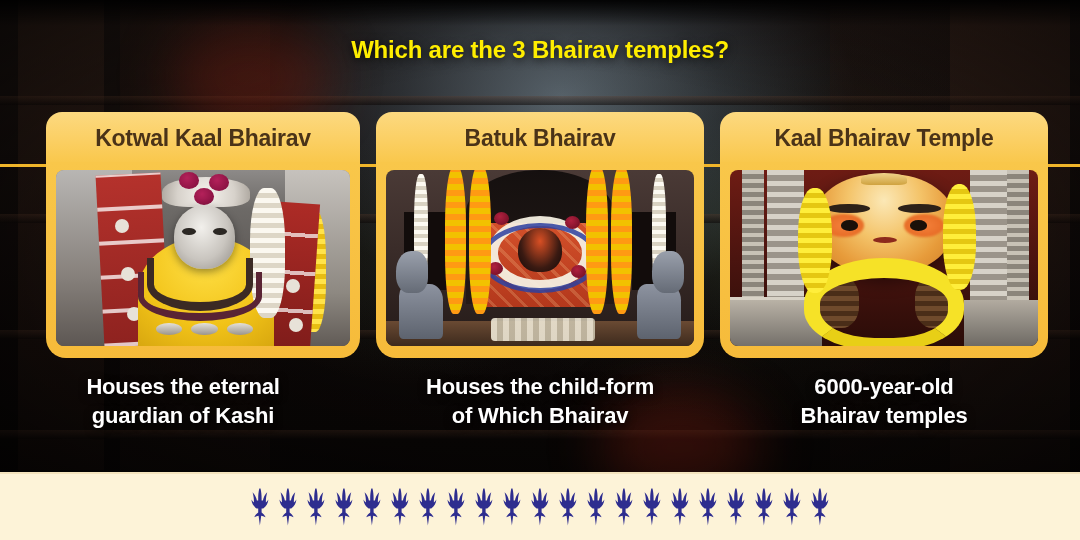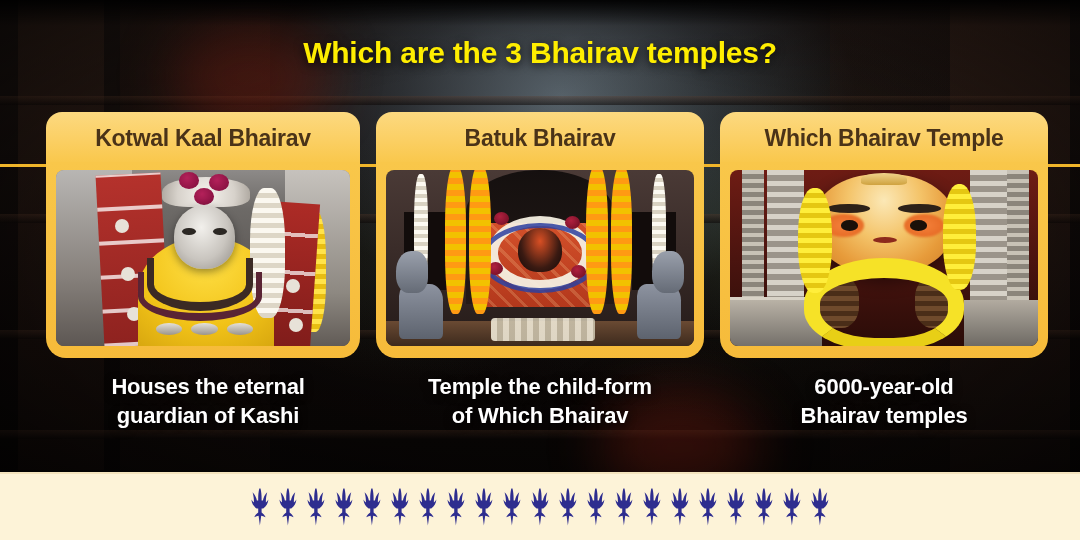--- a/index.html
+++ b/index.html
@@ -42,21 +42,21 @@
   
   #gold-rule{
     position:absolute; left:0; right:0; top:164px; height:3px;
     background:#f0b52a; z-index:2;
   }
 
   
   #title{
     position:absolute; top:36px; left:0; width:1080px; text-align:center;
     z-index:6;
-    font-size:30px; font-weight:bold; color:#ffee00;
+    font-size:24px; font-weight:bold; color:#ffee00;
     letter-spacing:-0.2px;
     text-shadow:0 2px 10px rgba(0,0,0,.75);
   }
 
   
   #cards{ position:absolute; top:112px; left:0; width:1080px; height:260px; z-index:5; }
   .card{ position:absolute; top:0; width:328px; }
   .card.c1{ left:32px;padding-left:14px; }
   .card.c2{ left:376px; }
   .card.c3{ left:720px; }
@@ -202,21 +202,21 @@
     border-top:20px solid #f6e227; border-left:16px solid #f6e227; border-right:16px solid #f6e227;
     border-bottom:12px solid #e8cf16; }
   .p3 .rud{ position:absolute; top:60%; width:14%; height:30%; border-radius:40%;
     background:repeating-linear-gradient(180deg,#6f4a2c 0 5px,#4a2d18 5px 10px); }
 
   
   #captions{ position:absolute; top:372px; left:0; width:1080px; z-index:5; }
   .cap{ position:absolute; width:336px; text-align:center;
     color:#ffffff; font-size:22px; font-weight:bold; line-height:1.32;
     letter-spacing:-0.2px; text-shadow:0 2px 8px rgba(0,0,0,.85); }
-  .cap.c1{ left:40px; } .cap.c2{ left:372px; } .cap.c3{ left:716px; }
+  .cap.c1{ left:15px; } .cap.c2{ left:372px; } .cap.c3{ left:716px; }
 
   
   #strip{
     position:absolute; left:0; bottom:0; width:1080px; height:68px;
     background:#fdf3d8; z-index:7;
     display:flex; align-items:center; justify-content:center; gap:2px;
     border-top:2px solid #f3e3bd;
   }
   .trident{ display:block; }
 </style>
@@ -307,21 +307,21 @@
         </div>
         <div class="dog dogR" style="right:3%">
           <div class="body"></div>
             <div class="head"></div>
         </div>
       </div>
     </div>
   </div>
 
   <div class="card c3">
-    <div class="card-head">Which Bhairav Temple</div>
+    <div class="card-head">Kaal Bhairav Temple</div>
     <div class="card-frame">
       <div class="photo p3">
         <div class="pillar2 p2L"></div>
         <div class="pillar2 p2R"></div>
         <div class="pillar pL"></div>
         <div class="pillar pR"></div>
         <div class="base"></div>
         <div class="baseR"></div>
         <div class="bigface">
           <div class="crown3"></div>
@@ -342,21 +342,21 @@
     </div>
   </div>
 </div>
 
 <div id="captions">
   <div class="cap c1">
     <div>Houses the eternal</div>
     <div>guardian of Kashi</div>
   </div>
   <div class="cap c2">
-    <div>Temple the child-form</div>
+    <div>Houses the child-form</div>
     <div>of Which Bhairav</div>
   </div>
   <div class="cap c3">
     <div>6000-year-old</div>
     <div>Bhairav temples</div>
   </div>
 </div>
 
 <div id="strip">
     <svg class="trident" width="26" height="38" viewBox="0 0 26 38">

